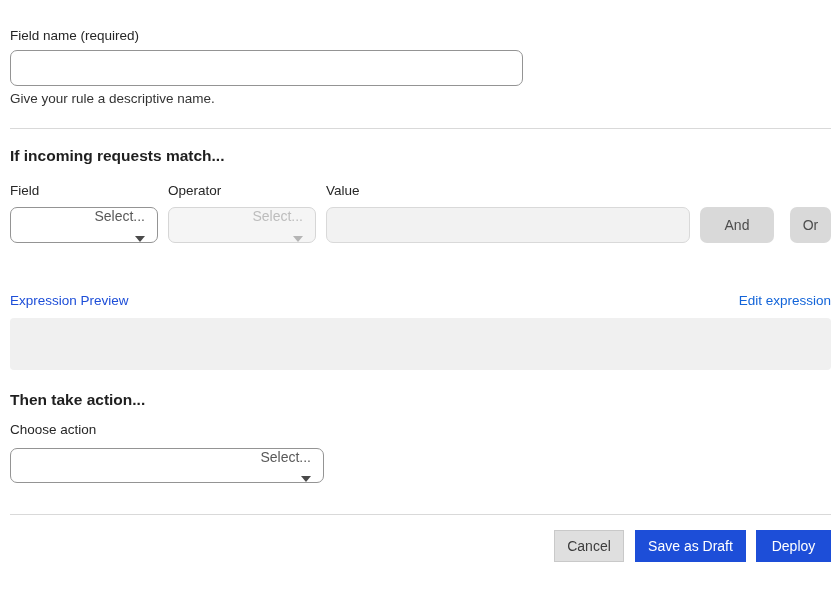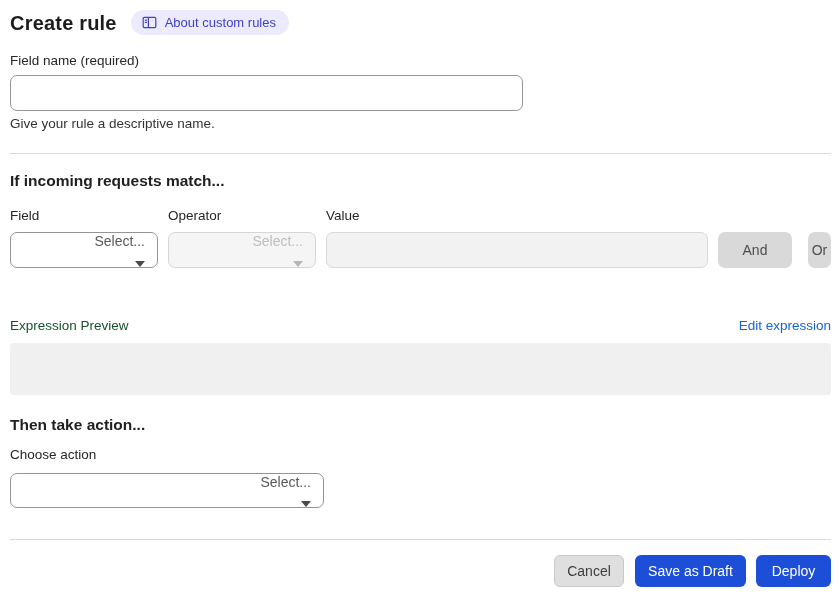--- a/index.html
+++ b/index.html
@@ -66,69 +66,55 @@
     flex: 1; margin-right: 10px; height: 36px;
     background: #f2f2f2; border: 1px solid #d9d9d9; border-radius: 7px;
     padding: 0 10px; font-size: 14px; color: #595959; outline: none;
   }
   .gray-btn {
     height: 36px; border: none; border-radius: 7px;
     background: #d9d9d9; color: #4d4d4d;
     font-size: 14px; font-family: inherit; cursor: pointer;
   }
   .and-btn { width: 74px; margin-right: 16px; }
-  .or-btn { width: 23px; text-align: center; }
+  .or-btn { width: 41px; text-align: center; }
 
   
   .expr-row { display: flex; justify-content: space-between; align-items: center; margin-top: 51px; }
-  .expr-label { font-size: 13.5px; line-height: 14px; color: #14532d; }
+  .expr-label { font-size: 13.5px; line-height: 14px; color: #1d4ed8; }
   .expr-link { font-size: 13.5px; line-height: 14px; color: #1264d9; text-decoration: none; cursor: pointer; text-align: right; }
   .expr-box {
     margin-top: 10px; width: 821px; height: 52px;
     background: #f0f0f0; border-radius: 4px;
     padding: 8px 10px; font-size: 13px; color: #4d4d4d;
   }
 
   
   .action-heading { margin-top: 21px; font-size: 15.5px; line-height: 17px; font-weight: 700; color: #1f1f1f; }
   .choose-label { margin-top: 15px; }
   .select-action { width: 314px; margin-top: 11px; height: 35px; }
 
   .footer-divider { margin-top: 31px; }
 
   
   .footer-row { display: flex; justify-content: flex-end; align-items: center; margin-top: 15px; }
-  .btn { height: 32px; border-radius: 6px; font-size: 14px; font-family: inherit; cursor: pointer; }
+  .btn { height: 32px; border-radius: 0; font-size: 14px; font-family: inherit; cursor: pointer; }
   .cancel-btn {
     width: 70px; background: #dfdfdf; color: #3d3d3d;
     border: 1px solid #c9c9c9; margin-right: 11px;
   }
   .blue-btn { background: #1d4ed8; color: #ffffff; border: none; }
   .save-draft-btn { width: 111px; margin-right: 10px; }
   .deploy-btn { width: 75px; }
 </style>
 </head>
 <body>
 
 <div class="page">
 
-  <div class="header-row">
-    <h1 class="page-title">Create rule</h1>
-    <button class="about-badge">
-      <span>
-        <svg width="15" height="15" viewBox="0 0 15 15" fill="none" stroke="#4140c8" stroke-width="1.2">
-          <rect x="1.2" y="2.4" width="12.6" height="10.2" rx="1"></rect>
-          <line x1="6.4" y1="2.4" x2="6.4" y2="12.6"></line>
-          <line x1="2.8" y1="5.2" x2="5" y2="5.2"></line>
-          <line x1="2.8" y1="7.4" x2="5" y2="7.4"></line>
-        </svg>
-      </span>
-      <span>About custom rules</span>
-    </button>
-  </div>
 
   <div class="rule-name-block">
     <div class="field-label">Field name (required)</div>
     <input class="rule-name-input" type="text" value="" style="">
     <div class="help-text">Give your rule a descriptive name.</div>
   </div>
 
   <hr class="divider">
 
   <h2 class="section-heading">If incoming requests match...</h2>

